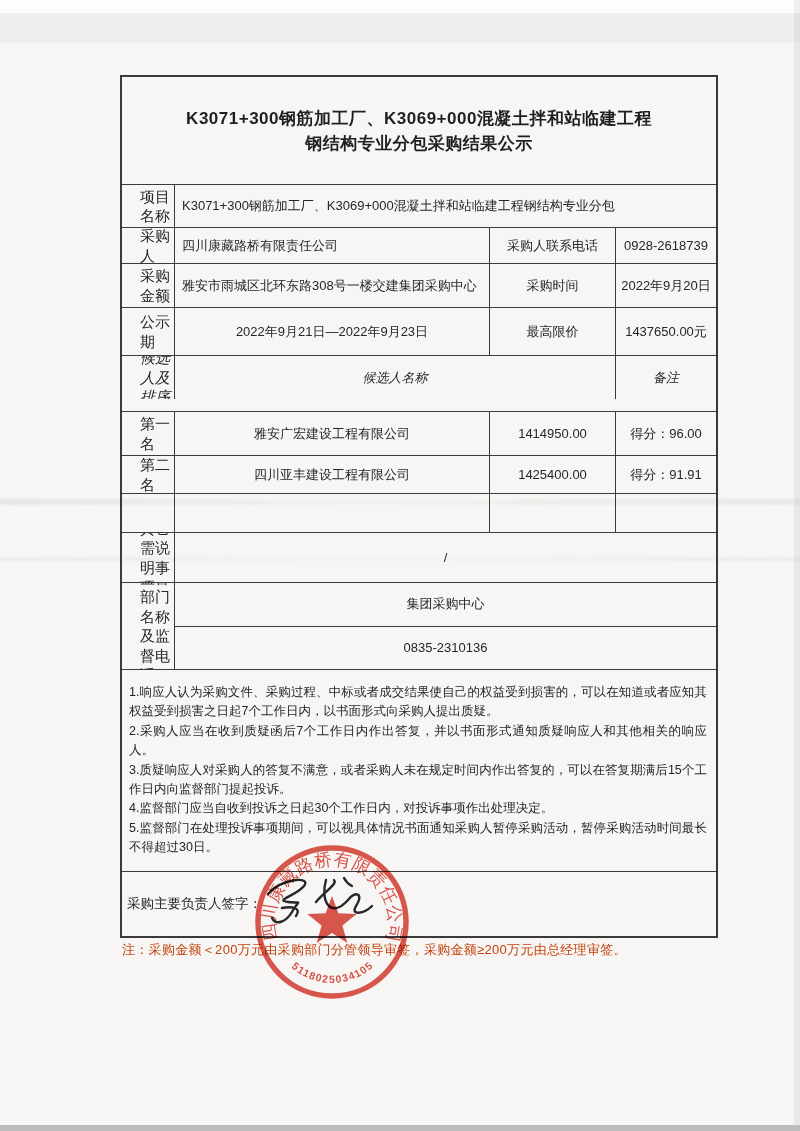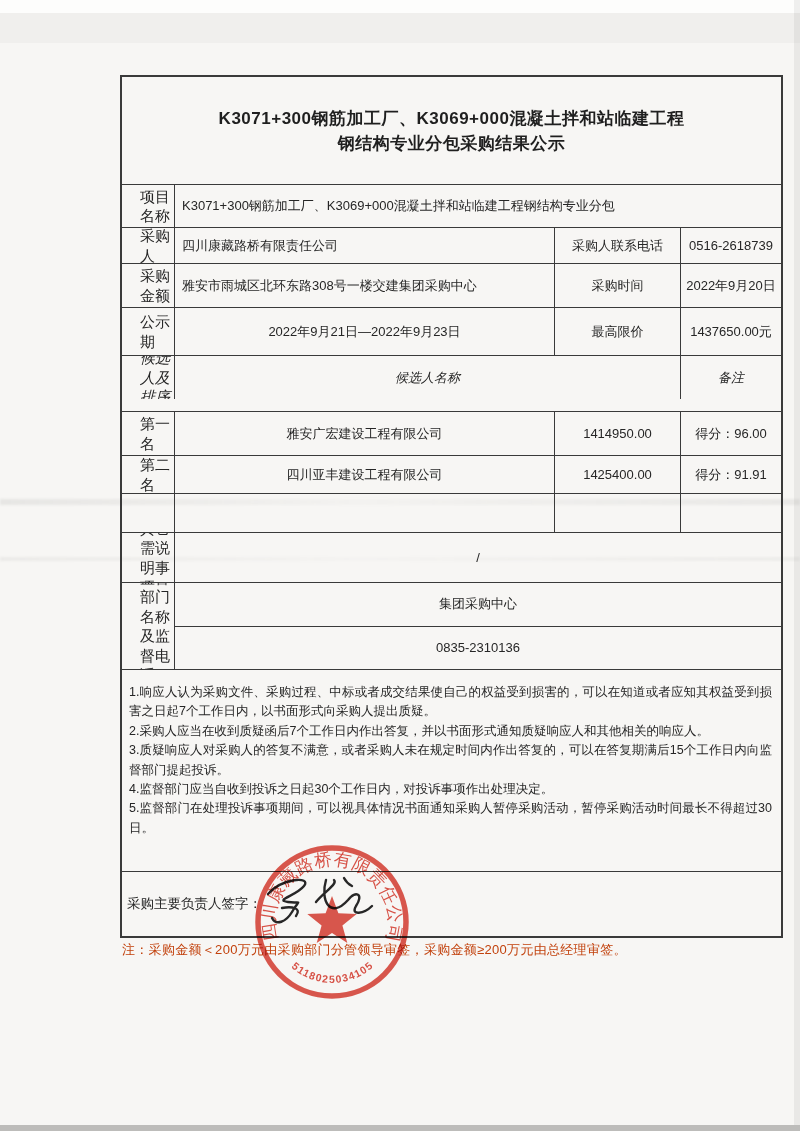--- a/index.html
+++ b/index.html
@@ -17,21 +17,21 @@
   .scan-bottom{ position:absolute; left:0; top:1125px; width:800px; height:6px; background:#bdbcba; }
   .streak {
     position:absolute; left:0; width:800px;
     background:linear-gradient(90deg, rgba(140,140,138,.30), rgba(170,170,168,.10) 45%, rgba(140,140,138,.26));
     filter:blur(1px);
   }
   .streak-a { top:499px; height:6px; opacity:.5; }
   .streak-b { top:557px; height:4px; opacity:.35; }
 
   .doc-table {
-    position:absolute; left:120px; top:75px; width:663px; height:863px;
+    position:absolute; left:120px; top:75px; width:598px; height:863px;
     border:2px solid #3a3a3a; display:flex; flex-direction:column;
   }
   .row { display:flex; flex:0 0 auto; border-top:1.5px solid #3a3a3a; min-height:0; }
   .row:first-child { border-top:none; }
   .cell { border-left:1.5px solid #3a3a3a; display:flex; align-items:center; overflow:hidden; }
   .cell:first-child { border-left:none; }
   .c-label { flex:0 0 52px; font-size:15px; line-height:1.3; padding:3px 4px 3px 18px; }
   .c-main  { flex:1 1 auto; font-size:13px; }
   .c-3     { flex:0 0 126px; font-size:13px; justify-content:center; text-align:center; }
   .c-4     { flex:0 0 101px; font-size:13px; justify-content:center; text-align:center; }
@@ -85,21 +85,21 @@
 
   <div class="row" style="height:43px;">
     <div class="cell c-label">项目名称</div>
     <div class="cell c-main left-pad" style="flex:1;">K3071+300钢筋加工厂、K3069+000混凝土拌和站临建工程钢结构专业分包</div>
   </div>
 
   <div class="row" style="height:36px;">
     <div class="cell c-label">采购人</div>
     <div class="cell c-main left-pad">四川康藏路桥有限责任公司</div>
     <div class="cell c-3">采购人联系电话</div>
-    <div class="cell c-4">0516-2618739</div>
+    <div class="cell c-4">0928-2618739</div>
   </div>
 
   <div class="row" style="height:44px;">
     <div class="cell c-label">采购金额</div>
     <div class="cell c-main left-pad">雅安市雨城区北环东路308号一楼交建集团采购中心</div>
     <div class="cell c-3">采购时间</div>
     <div class="cell c-4">2022年9月20日</div>
   </div>
 
   <div class="row" style="height:48px;">

